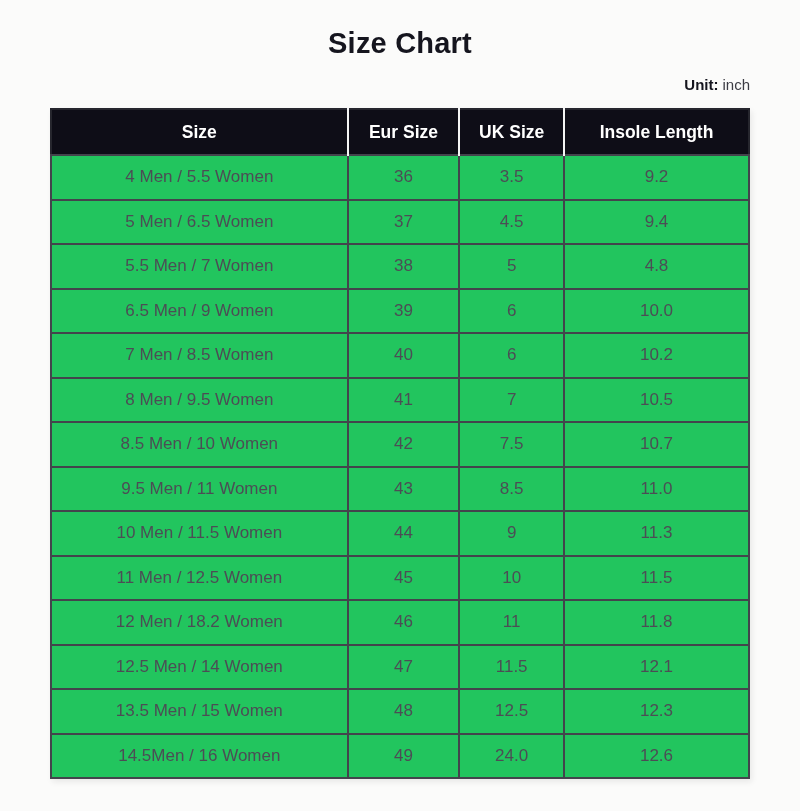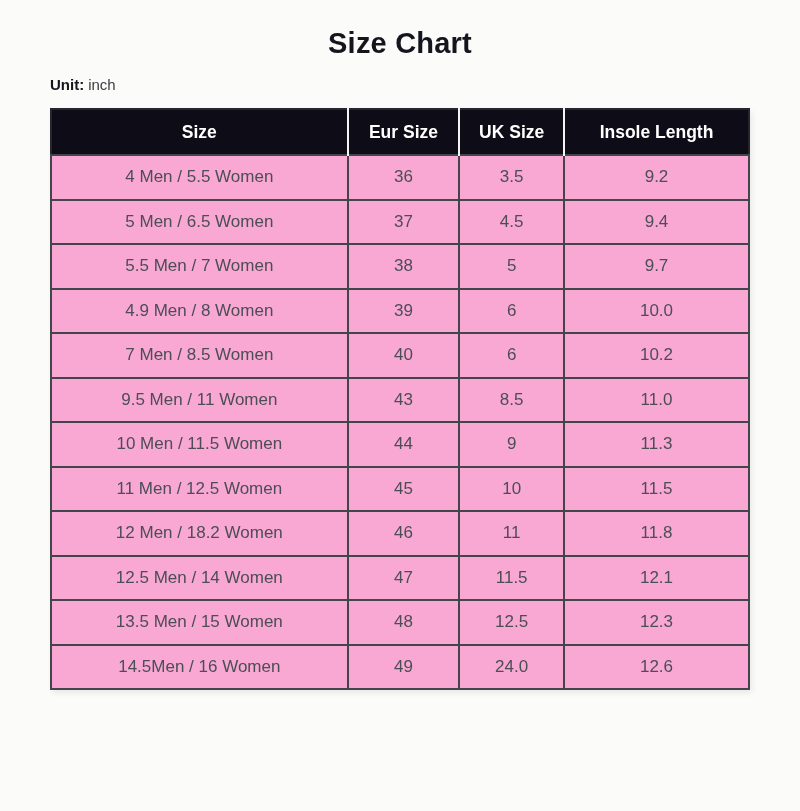--- a/index.html
+++ b/index.html
@@ -26,20 +26,21 @@
     margin-top: 27px;
     text-align: center;
     font-size: 29px;
     font-weight: 700;
     letter-spacing: 0.2px;
     color: var(--title-text);
   }
   .unit-line {
     width: 700px;
     margin: 16px auto 0 auto;
+    text-align: right;
     font-size: 15px;
     color: #3c3c44;
   }
   .unit-label { font-weight: 700; color: var(--title-text); }
   .unit-value { font-weight: 400; margin-left: 4px; }
   table.size-chart {
     width: 700px;
     margin: 15px auto 0 auto;
     border-collapse: collapse;
     background: #ffffff;
@@ -58,21 +59,21 @@
     border: none;
   }
   thead th + th { border-left: 2px solid var(--header-divider); }
   tbody td {
     border: 2px solid var(--border);
     height: 44.5px;
     text-align: center;
     vertical-align: middle;
     font-size: 17px;
     color: var(--cell-text);
-    background: #f9a8d4;
+    background: #22c55e;
   }
   th:nth-child(1), td:nth-child(1) { width: 42.5%; margin-top: 7px; }
   th:nth-child(2), td:nth-child(2) { width: 16%; }
   th:nth-child(3), td:nth-child(3) { width: 15%; }
   th:nth-child(4), td:nth-child(4) { width: 26.5%; text-align: center; }
 </style>
 </head>
 <body>
 
 <div>
@@ -101,33 +102,45 @@
         <tr>
           <td>5 Men / 6.5 Women</td>
           <td>37</td>
           <td>4.5</td>
           <td>9.4</td>
         </tr>
         <tr>
           <td>5.5 Men / 7 Women</td>
           <td>38</td>
           <td>5</td>
-          <td>9.7</td>
+          <td>4.8</td>
         </tr>
         <tr>
-          <td>4.9 Men / 8 Women</td>
+          <td>6.5 Men / 9 Women</td>
           <td>39</td>
           <td>6</td>
           <td>10.0</td>
         </tr>
         <tr>
           <td>7 Men / 8.5 Women</td>
           <td>40</td>
           <td>6</td>
           <td>10.2</td>
+        </tr>
+        <tr>
+          <td>8 Men / 9.5 Women</td>
+          <td>41</td>
+          <td>7</td>
+          <td>10.5</td>
+        </tr>
+        <tr>
+          <td>8.5 Men / 10 Women</td>
+          <td>42</td>
+          <td>7.5</td>
+          <td>10.7</td>
         </tr>
         <tr>
           <td>9.5 Men / 11 Women</td>
           <td>43</td>
           <td>8.5</td>
           <td>11.0</td>
         </tr>
         <tr>
           <td>10 Men / 11.5 Women</td>
           <td>44</td>

